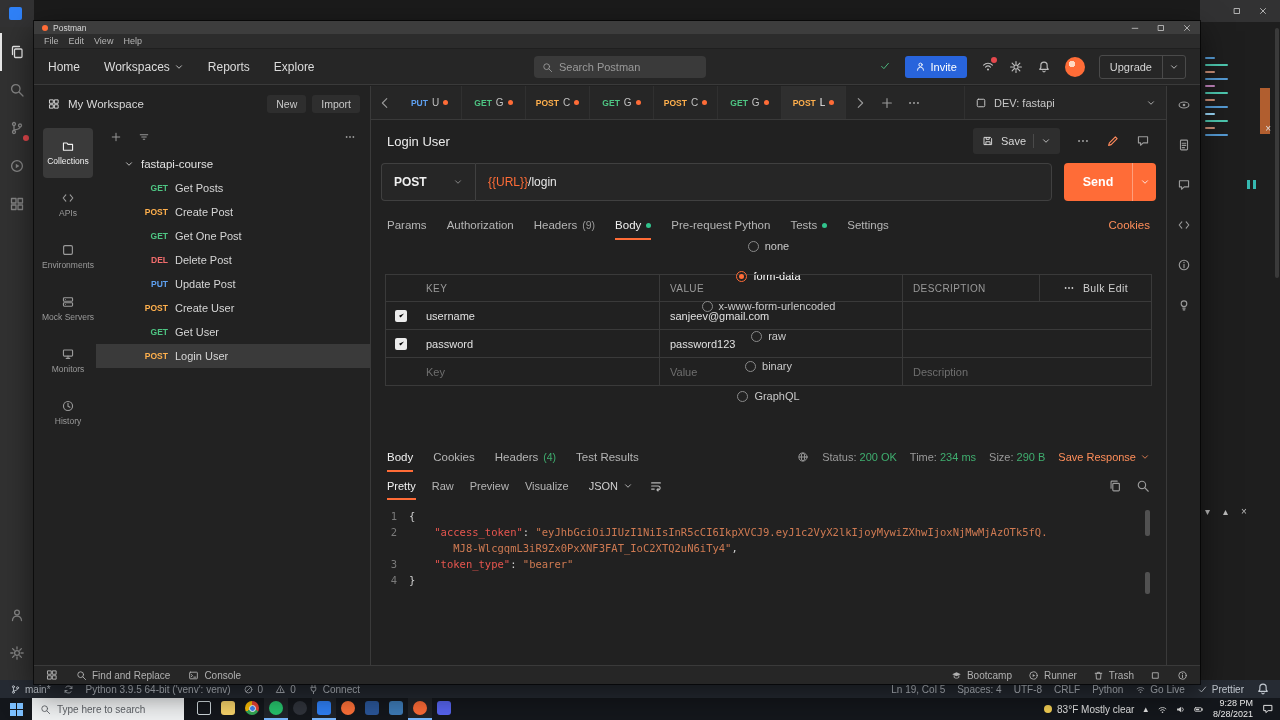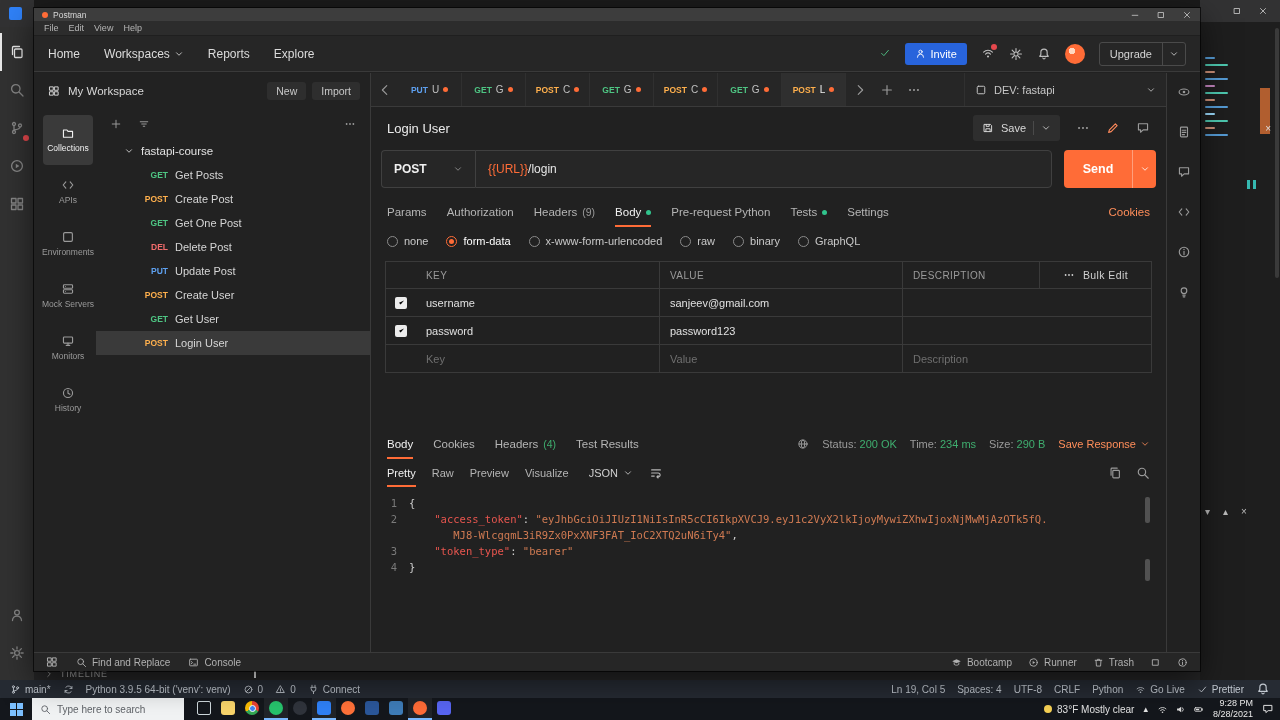--- a/index.html
+++ b/index.html
@@ -53,21 +53,21 @@
   .tb-app .sq{width:14px;height:14px;border-radius:3px;display:block;}
   .tb-app .chrome{width:14px;height:14px;border-radius:50%;background:conic-gradient(#ea4335 0 33%,#34a853 33% 66%,#fbbc04 66% 100%);position:relative;}
   .tb-app .chrome::after{content:"";position:absolute;inset:3.5px;border-radius:50%;background:#4285f4;border:1.5px solid #fff;}
   .tb-right{margin-left:auto;display:flex;align-items:center;gap:9px;padding-right:6px;color:#e4e4e4;}
   .weather{display:flex;align-items:center;gap:5px;font-size:10px;}
   .sun{width:8px;height:8px;border-radius:50%;background:#f7d154;display:block;}
   .tb-clock{display:flex;flex-direction:column;align-items:flex-end;font-size:9px;line-height:1.2;color:#e8e8e8;}
   .tb-tray{display:flex;align-items:center;gap:7px;color:#ddd;}
 
   
-  .pm{position:absolute;left:34px;top:8px;width:1166px;height:663px;background:var(--pm-bg);box-shadow:0 0 0 1px rgba(0,0,0,.65),0 10px 30px rgba(0,0,0,.55);}
+  .pm{position:absolute;left:34px;top:21px;width:1166px;height:663px;background:var(--pm-bg);box-shadow:0 0 0 1px rgba(0,0,0,.65),0 10px 30px rgba(0,0,0,.55);}
   .pm-titlebar{height:13px;background:#3d3d3d;display:flex;align-items:center;gap:5px;padding:0 8px;}
   .pm-dot{width:6px;height:6px;border-radius:50%;background:var(--pm-orange);}
   .pm-title{font-size:8.5px;color:#d8d8d8;}
   .pm-winctl{margin-left:auto;display:flex;gap:16px;color:#c8c8c8;}
   .pm-menubar{height:15px;background:#2c2c2c;display:flex;gap:10px;align-items:center;padding:0 10px;font-size:9px;color:#b5b5b5;border-bottom:1px solid #1f1f1f;}
   .pm-header{height:36px;background:var(--pm-panel);border-bottom:1px solid var(--pm-border);display:flex;align-items:center;padding:0 14px;position:relative;}
   .pm-nav{display:flex;gap:24px;font-size:12px;color:#dcdcdc;align-items:center;}
   .pm-nav .navitem{display:flex;align-items:center;gap:4px;}
   .pm-search{position:absolute;left:500px;top:7px;width:172px;height:22px;background:#3a3a3a;border-radius:4px;display:flex;align-items:center;gap:6px;padding:0 8px;color:#9a9a9a;}
   .pm-hright{margin-left:auto;display:flex;align-items:center;gap:14px;color:#bdbdbd;}
@@ -124,21 +124,21 @@
   .sendbtn{margin-left:12px;height:38px;width:92px;background:var(--pm-orange);border-radius:4px;display:flex;align-items:stretch;color:#fff;font-weight:700;font-size:12.5px;overflow:hidden;text-align:center;}
   .send-main{flex:1;display:flex;align-items:center;justify-content:center;}
   .send-dd{width:24px;border-left:1px solid rgba(255,255,255,.35);display:flex;align-items:center;justify-content:center;}
   .reqtabs,.resptabs{height:30px;display:flex;align-items:center;gap:20px;padding:0 16px;font-size:11.5px;color:#b5b5b5;}
   .rtab{height:100%;display:flex;align-items:center;gap:5px;position:relative;white-space:nowrap;}
   .rtab.active{color:#f0f0f0;}
   .rtab.active::after{content:"";position:absolute;left:0;right:0;bottom:0;height:2px;background:var(--pm-orange);}
   .gdot{width:5px;height:5px;border-radius:50%;background:#31c48d;display:inline-block;}
   .count{color:#9a9a9a;font-size:10.5px;} .count.green{color:var(--ok);}
   .cookies{margin-left:auto;color:var(--pm-link);}
-  .bodytypes{height:28px;display:flex;align-items:center;gap:18px;padding:0 16px;font-size:11px;color:#c9c9c9;}
+  .bodytypes{height:28px;display:flex;align-items:center;gap:18px;padding:0 16px;font-size:11px;color:#c9c9c9;flex-direction:column;}
   .bt{display:flex;align-items:center;gap:6px;}
   .radio{width:11px;height:11px;border-radius:50%;border:1px solid #8a8a8a;position:relative;display:inline-block;}
   .bt.selected{color:#fff;}
   .bt.selected .radio{border-color:var(--pm-orange);}
   .bt.selected .radio::after{content:"";position:absolute;inset:2px;border-radius:50%;background:var(--pm-orange);}
   .kvtable{margin:6px 14px 0 14px;border:1px solid var(--pm-border);font-size:11px;}
   .kv-h{display:flex;height:26px;align-items:center;color:#9a9a9a;font-size:10px;letter-spacing:.4px;}
   .kv-r{display:flex;height:28px;align-items:center;border-top:1px solid var(--pm-border);color:#e0e0e0;}
   .c-check{width:30px;display:flex;align-items:center;justify-content:center;align-self:stretch;}
   .c-key{width:243px;padding-left:10px;border-left:1px solid var(--pm-border);align-self:stretch;display:flex;align-items:center;}
@@ -524,20 +524,29 @@
               </svg>
             </span>
           </span>
           <span class="navitem">
             <span>Reports</span>
           </span>
           <span class="navitem">
             <span>Explore</span>
           </span>
         </div>
+      <div class="pm-search">
+        <span class="ic s11" id="pmSearchIc">
+            <svg viewBox="0 0 16 16">
+              <circle cx="6.8" cy="6.8" r="4.2"></circle>
+              <path d="M10 10l4 4"></path>
+            </svg>
+          </span>
+        <span>Search Postman</span>
+      </div>
       <div class="pm-hright" id="pmHeaderRight">
           <span class="online"><span class="ic s12">
               <svg viewBox="0 0 16 16">
                 <path d="M3.5 8.5l3 3 6-7"></path>
               </svg>
             </span></span>
           <span class="invite">
             <span class="ic s11">
               <svg viewBox="0 0 16 16">
                 <circle cx="8" cy="5.5" r="2.4"></circle>

